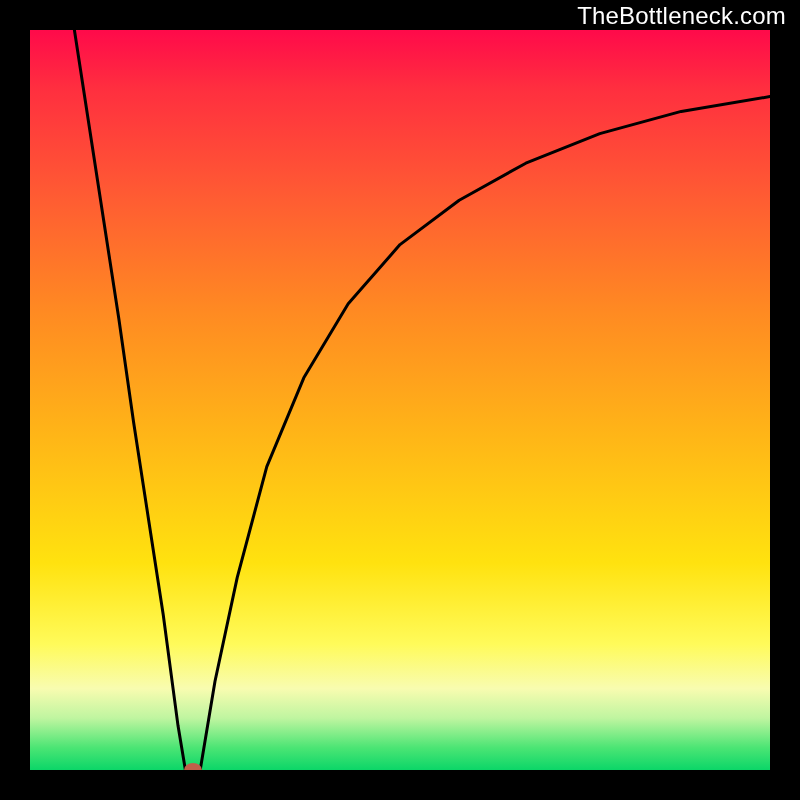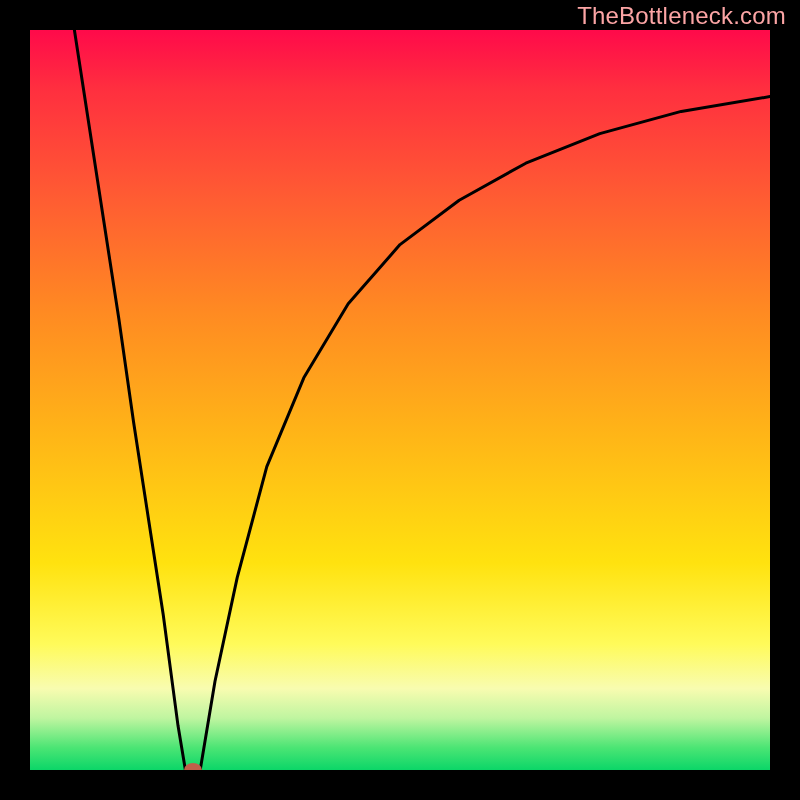--- a/index.html
+++ b/index.html
@@ -14,21 +14,21 @@
     position: relative;
     width: 800px;
     height: 800px;
     background: #000000;
   }
   .watermark {
     position: absolute;
     top: 2px;
     right: 14px;
     font-size: 24px;
-    color: #fca5a5;
+    color: #ffffff;
     font-weight: 400;
     letter-spacing: 0.2px;
     z-index: 5;
   }
   .frame {
     position: absolute;
     left: 30px;
     top: 30px;
     width: 740px;
     height: 740px;

